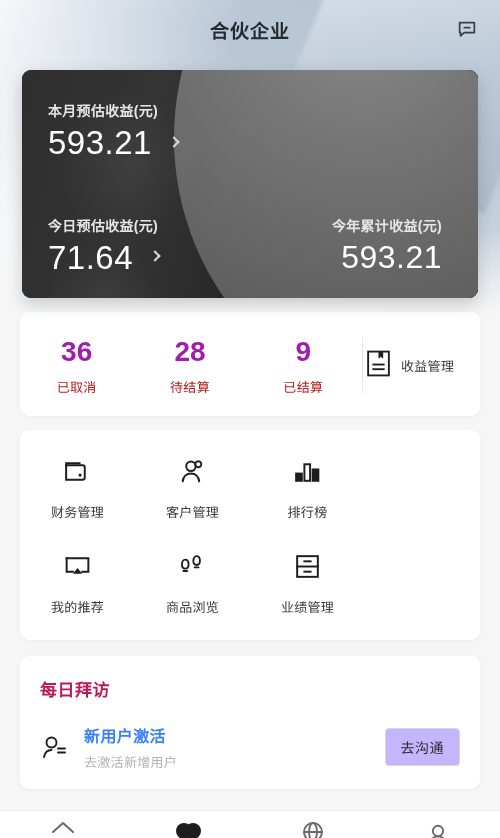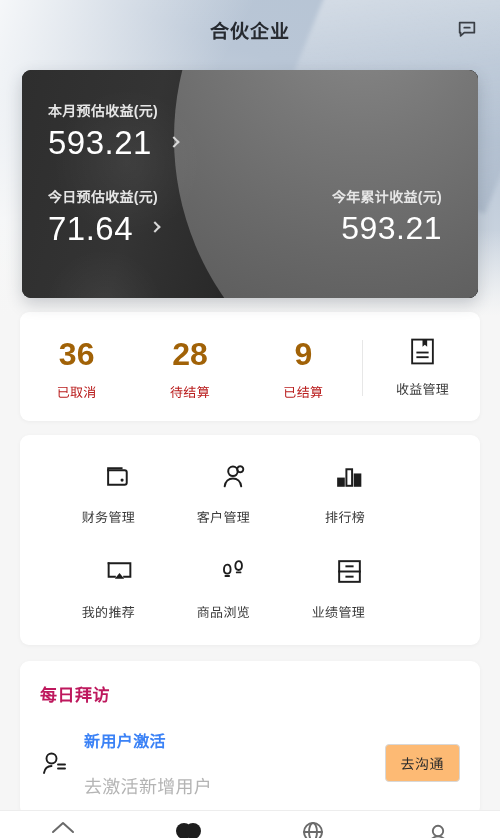--- a/index.html
+++ b/index.html
@@ -83,21 +83,21 @@
     font-size:14px; color:#e6e6e6; font-weight:600; letter-spacing:0.3px;
   }
   .hero-value-row { display:flex; align-items:center; gap:18px; margin-top:6px; }
   .hero-value {
     font-size:33px; font-weight:400; color:#ffffff; letter-spacing:0.5px;
     line-height:1.05;
   }
   .hero-block-month { margin-bottom:0; }
   .hero-row-bottom {
     display:flex; align-items:flex-end; justify-content:space-between;
-    margin-top:25px;
+    margin-top:54px;
   }
   .hero-block-today { }
   .hero-block-year { text-align:center; padding-right:10px; padding-bottom:1px; }
   .hero-block-year .hero-value { font-size:32px; }
 
   .chev {
     display:inline-block; width:8px; height:8px;
     border-right:2px solid #d9d9d9; border-top:2px solid #d9d9d9;
     transform:rotate(45deg); margin-bottom:3px;
   }
@@ -107,61 +107,61 @@
     background:#ffffff; border-radius:9px; margin:14px 20px 0 20px;
     box-shadow:0 1px 4px rgba(0,0,0,0.045);
   }
 
   
   .stats { display:flex; align-items:center; padding:22px 0 20px 0; }
   .stat {
     flex:1; text-align:center;
   }
   .stat-value {
-    font-size:32px; font-weight:700; color:#a16207; line-height:1.25;
+    font-size:28px; font-weight:700; color:#a21caf; line-height:1.25;
   }
   .stat-label {
     font-size:13px; color:#b91c1c; margin-top:8px; letter-spacing:0.3px;
   }
   .stats-divider {
     width:1px; height:56px; background:#e7e7e7; margin:0 2px;
   }
   .stat-action {
-    width:115px; display:flex; flex-direction:column; align-items:center; gap:9px;
+    width:115px; display:flex; flex-direction:row; align-items:center; gap:9px;
   }
   .stat-action-label { font-size:13px; color:#3b3b3b; letter-spacing:0.3px; }
 
   
   .menu { padding:26px 0 24px 0; }
   .menu-row { display:flex; }
   .menu-row + .menu-row { margin-top:30px; }
   .menu-item {
-    width:25%; display:flex; flex-direction:column; align-items:flex-end; gap:11px;
+    width:25%; display:flex; flex-direction:column; align-items:center; gap:11px;
   }
   .menu-item-label { font-size:13px; color:#3a3a3a; letter-spacing:0.3px; }
   .menu-item-empty { width:25%; }
 
   
   .daily { margin:16px 20px 0 20px; padding:20px 20px 18px 20px; }
   .daily-title {
     font-size:17px; font-weight:700; color:#be185d; letter-spacing:0.5px;
   }
   .daily-row {
     display:flex; align-items:center; margin-top:22px;
   }
   .daily-icon { width:40px; flex:none; display:flex; align-items:center; }
   .daily-text { flex:1; padding-left:4px; }
   .daily-name {
     font-size:16px; font-weight:700; color:#3b82f6; letter-spacing:0.4px;
   }
   .daily-sub {
-    font-size:18px; color:#b4b4b4; margin-top:20px; letter-spacing:0.3px;
+    font-size:13px; color:#b4b4b4; margin-top:5px; letter-spacing:0.3px;
   }
   .daily-btn {
-    border:1px solid #d8d8d8; border-radius:4px; background:#fdba74;
+    border:1px solid #d8d8d8; border-radius:4px; background:#c4b5fd;
     padding:8px 15px; font-size:14px; color:#2b2b2b; letter-spacing:0.5px;
     font-family:inherit; cursor:pointer;
   }
 
   
   .tabbar {
     position:absolute; left:0; bottom:0; width:500px; height:28px;
     background:#ffffff; border-top:1px solid #ededed;
     display:flex; align-items:flex-start; padding-top:9px;
     z-index:5;

